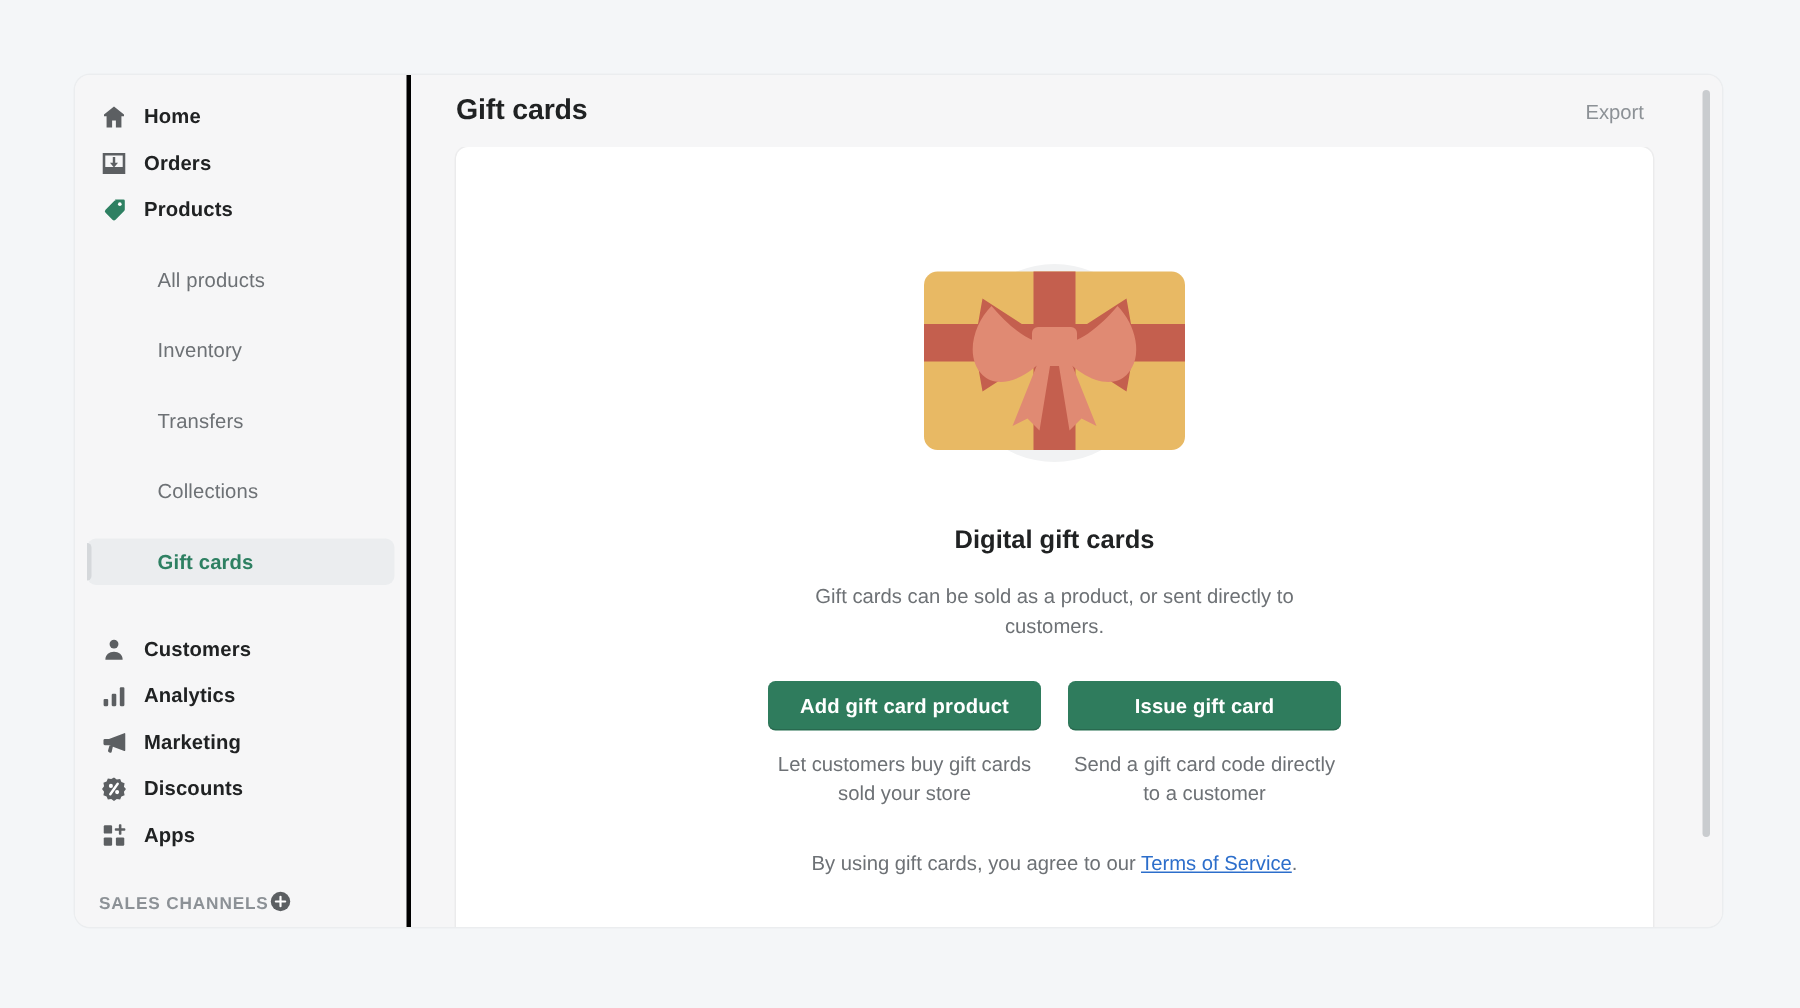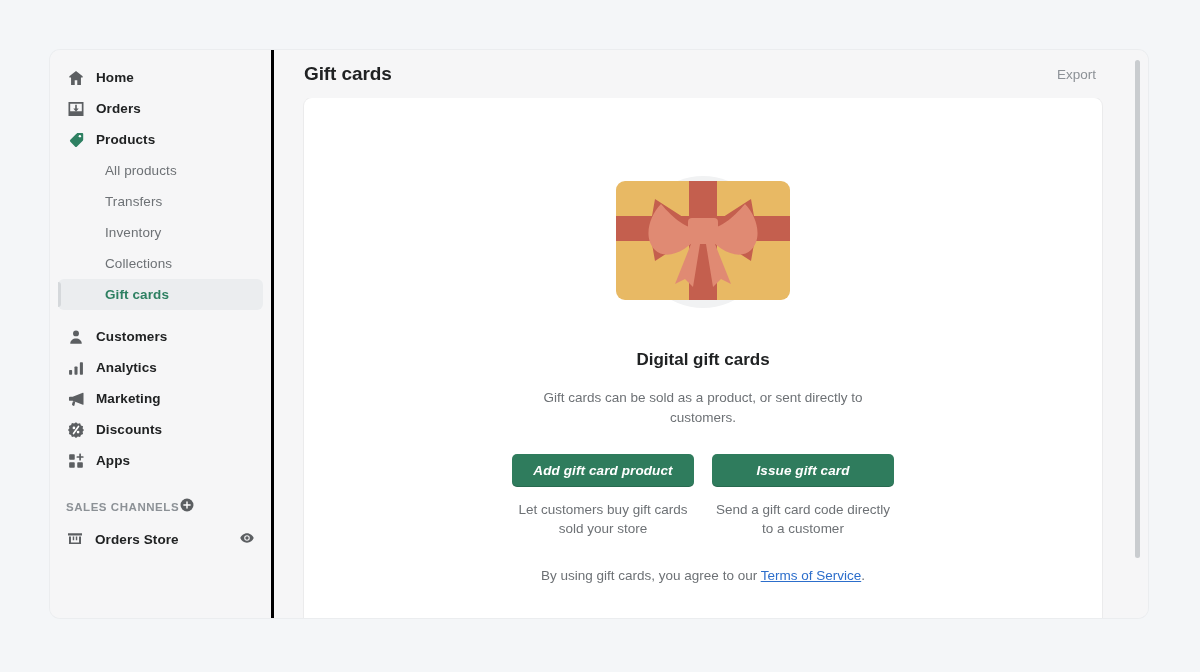--- a/index.html
+++ b/index.html
@@ -66,21 +66,21 @@
     font-weight: bold;
     color: #202223;
     letter-spacing: 0.1px;
   }
 
   
   .nav-sub {
     display: flex;
     align-items: center;
     height: 31px;
-    margin: 0 8px;
+    margin: 16px 8px;
     padding: 0 8px 0 47px;
     border-radius: 6px;
     cursor: pointer;
     position: relative;
   }
   .nav-sub .label {
     font-size: 13.5px;
     color: #6d7175;
     letter-spacing: 0.1px;
   }
@@ -235,21 +235,20 @@
     border: none;
     border-radius: 5px;
     background: #2f7c5d;
     color: #ffffff;
     font-size: 13.5px;
     font-weight: bold;
     font-family: "Liberation Sans", sans-serif;
     cursor: pointer;
     letter-spacing: 0.1px;
     box-shadow: inset 0 -1px 0 rgba(0,0,0,0.15);
-    font-style: italic;
   }
 
   .action-caption {
     margin-top: 13px;
     font-size: 13.5px;
     color: #6d7175;
     text-align: center;
     line-height: 19px;
   }
 
@@ -314,24 +313,24 @@
           <circle cx="14.3" cy="5.7" r="1.35" fill="#ffffff"></circle>
         </svg>
       </span>
       <span class="label">Products</span>
     </div>
 
     <div class="nav-sub">
       <span class="label">All products</span>
     </div>
     <div class="nav-sub">
+      <span class="label">Inventory</span>
+    </div>
+    <div class="nav-sub">
       <span class="label">Transfers</span>
-    </div>
-    <div class="nav-sub">
-      <span class="label">Inventory</span>
     </div>
     <div class="nav-sub">
       <span class="label">Collections</span>
     </div>
     <div class="nav-sub active">
       <span class="label">Gift cards</span>
     </div>
 
     <div class="nav-gap"></div>
 

